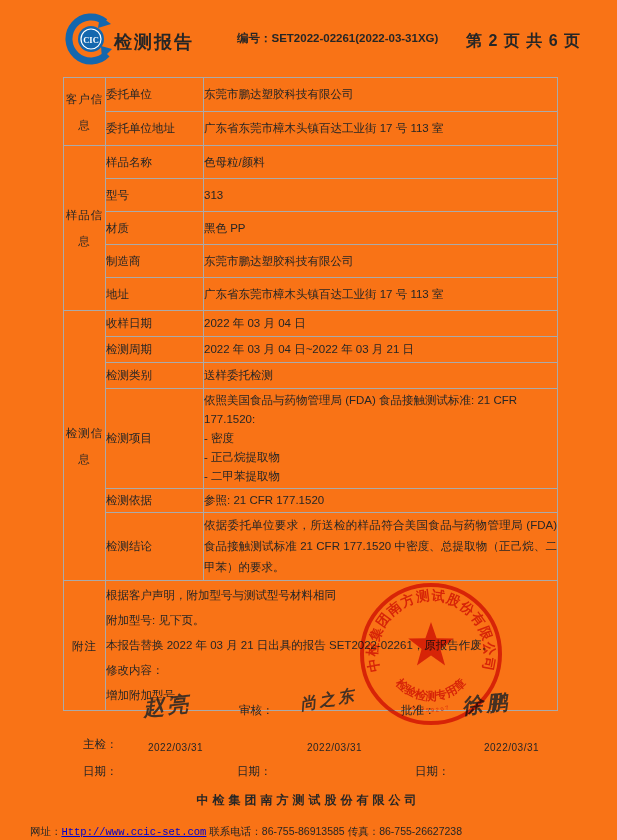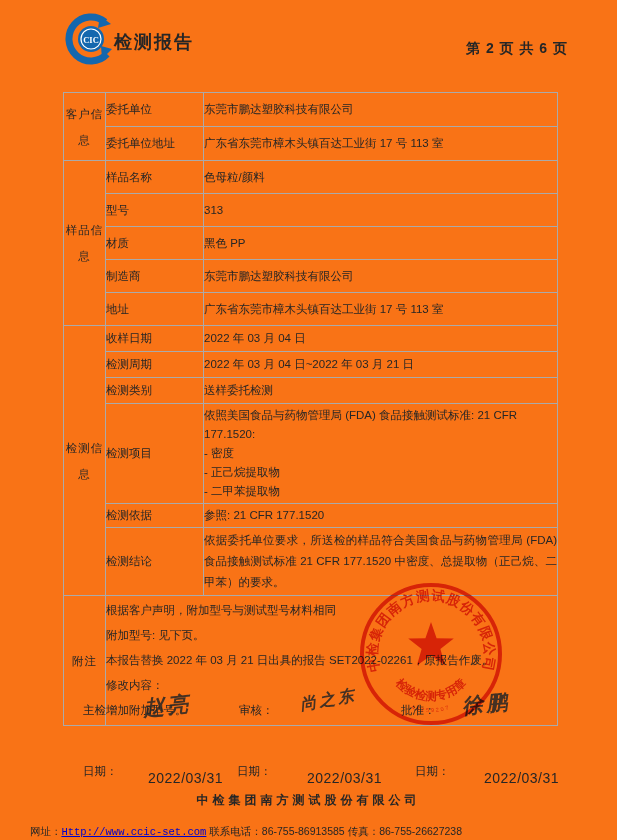--- a/index.html
+++ b/index.html
@@ -4,41 +4,41 @@
 <style>
   html,body{margin:0;padding:0;background:#e8e8e8;}
   .page{
     position:relative;width:617px;height:840px;margin:0 auto;background:#f97316;
     font-family:"Liberation Sans","DejaVu Sans",sans-serif;color:#262626;overflow:hidden;
   }
   
   .hdr-logo{position:absolute;left:60px;top:13px;width:58px;height:52px;}
   .hdr-title{position:absolute;left:114px;top:30px;font-size:18px;font-weight:bold;letter-spacing:2px;}
   .hdr-no{position:absolute;left:237px;top:31px;font-size:11.5px;font-weight:bold;}
-  .hdr-page{position:absolute;left:466px;top:40px;font-size:14px;font-weight:bold;letter-spacing:1px;}
+  .hdr-page{position:absolute;left:466px;top:31px;font-size:16px;font-weight:bold;letter-spacing:1px;}
   
   table.info{
     position:absolute;left:63px;top:77px;width:494px;border-collapse:collapse;table-layout:fixed;
-    font-size:11.5px;border:1.5px solid #6e6e6e;margin-top:15px;
+    font-size:11.5px;border:1.5px solid #6e6e6e;
   }
   table.info td{border:1px solid #aaaaaa;vertical-align:middle;padding:2px 0;}
   table.info tbody{border-top:1.5px solid #6e6e6e;}
   td.g{width:42px;text-align:center;word-break:break-all;padding:0 7px;line-height:26px;letter-spacing:1px;}
   td.l{width:98px;padding-left:10px;}
   td.v{padding-left:14px;padding-right:10px;}
   .mline{line-height:19px;}
   .just{text-align:justify;line-height:21px;padding-right:12px;}
   .note-line{line-height:25px;}
   
   .sig-label{position:absolute;font-size:11.5px;}
   .sig-name{position:absolute;font-size:21px;font-weight:600;font-style:italic;
     transform:rotate(-6deg);opacity:.85;letter-spacing:3px;white-space:nowrap;}
   .sig-name.small{font-size:16px;transform:rotate(-10deg);}
   .date-label{position:absolute;font-size:11.5px;margin-top:22px;}
-  .date-value{position:absolute;font-size:14px;letter-spacing:.5px;margin-top:28px;}
+  .date-value{position:absolute;font-size:10px;letter-spacing:.5px;}
   
   .stamp{position:absolute;left:355px;top:578px;width:152px;height:152px;z-index:5;
     mix-blend-mode:multiply;opacity:.88;pointer-events:none;}
   
   .ftr-company{position:absolute;left:0;top:792px;width:617px;text-align:center;
     font-size:12px;font-weight:bold;letter-spacing:4px;}
   .ftr-line2{position:absolute;left:0;top:810px;width:617px;text-align:center;font-size:10.5px;}
   .ftr-line3{position:absolute;left:0;top:825px;width:492px;text-align:center;font-size:10.5px;}
   .ftr-link{color:#0000cc;text-decoration:underline;font-family:"Liberation Mono","DejaVu Sans Mono",monospace;font-size:10.5px;}
 </style>
@@ -49,20 +49,21 @@
 
   <svg class="hdr-logo" viewBox="0 0 58 52">
     <path d="M 45,9 A 22,22 0 1 0 47,41" fill="none" stroke="#1467ae" stroke-width="7"></path>
     <path d="M 40,3 L 51,11 L 38,15 Z" fill="#1467ae"></path>
     <path d="M 52,36 L 42,46 L 41,33 Z" fill="#1467ae"></path>
     <circle cx="31" cy="26" r="13" fill="#1467ae"></circle>
     <circle cx="31" cy="26" r="10" fill="none" stroke="#ffffff" stroke-width="1.2"></circle>
     <text x="31" y="29.5" fill="#ffffff" font-size="8.5" font-weight="bold" text-anchor="middle" font-family="Liberation Serif, DejaVu Serif, serif">CIC</text>
   </svg>
   <div class="hdr-title">检测报告</div>
+  <div class="hdr-no"><span>编号：</span><span>SET2022-02261(2022-03-31XG)</span></div>
   <div class="hdr-page">第 2 页 共 6 页</div>
 
   <table class="info">
     <colgroup>
         <col style="width:42px">
         <col style="width:98px">
         <col style="width:354px">
       </colgroup>
 
     <tbody>
@@ -161,21 +162,21 @@
       <textPath href="#arcTop" startOffset="50%" text-anchor="middle">中检集团南方测试股份有限公司</textPath>
     </text>
     <text fill="#d93832" font-size="11.5" font-weight="bold">
       <textPath href="#arcBot" startOffset="50%" text-anchor="middle">检验检测专用章</textPath>
     </text>
     <text fill="#d93832" font-size="5.5" letter-spacing="2">
       <textPath href="#arcSer" startOffset="50%" text-anchor="middle">45259207</textPath>
     </text>
   </svg>
 
-  <div class="sig-label" style="left:83px;top:703px">主检：</div>
+  <div class="sig-label" style="left:83px;top:737px">主检：</div>
   <div class="sig-name" style="left:143px;top:692px">赵亮</div>
 
   <div class="sig-label" style="left:239px;top:703px">审核：</div>
   <div class="sig-name small" style="left:300px;top:690px">尚之东</div>
 
   <div class="sig-label" style="left:401px;top:703px">批准：</div>
   <div class="sig-name" style="left:462px;top:690px">徐鹏</div>
 
   <div class="date-label" style="left:83px;top:742px">日期：</div>
   <div class="date-value" style="left:148px;top:742px">2022/03/31</div>

